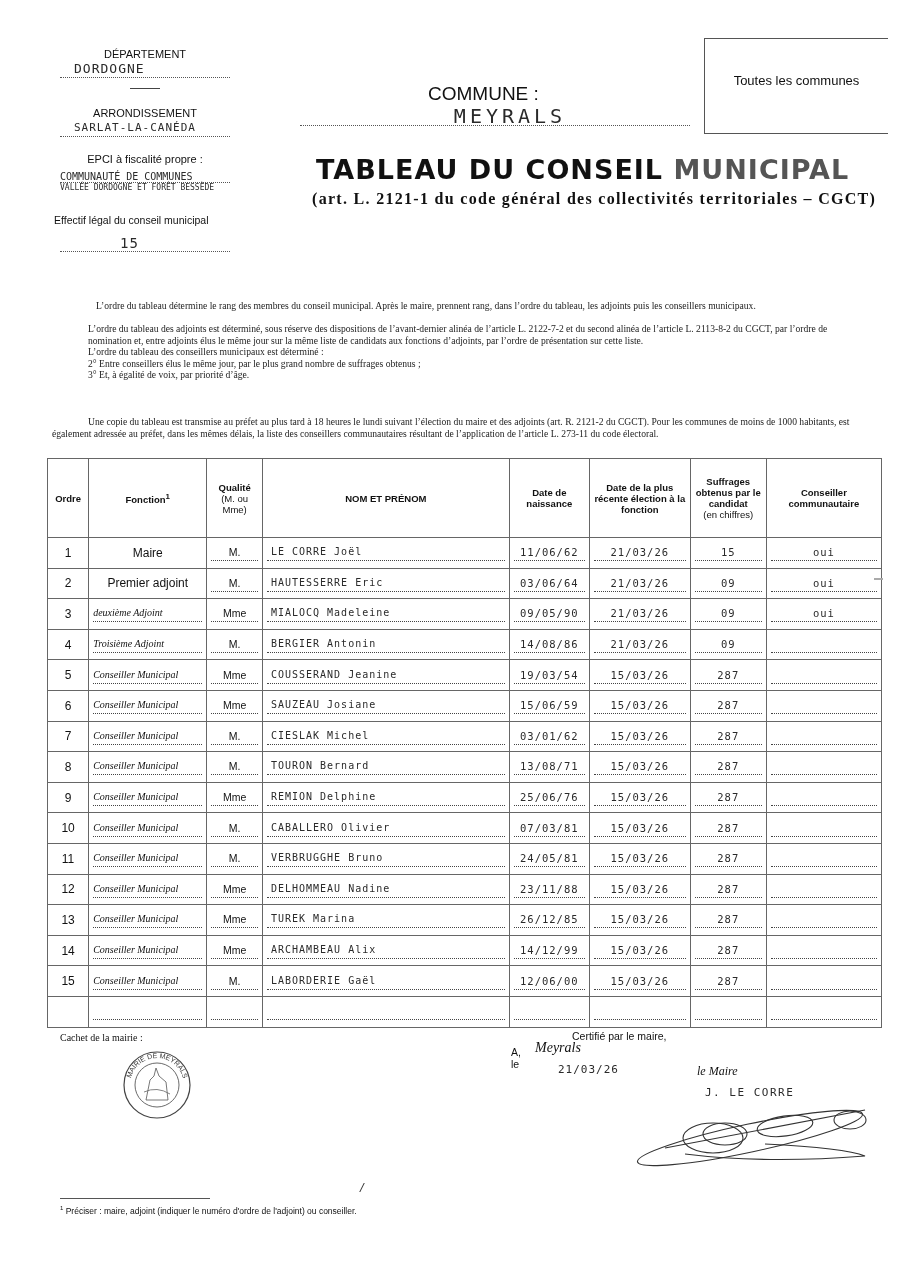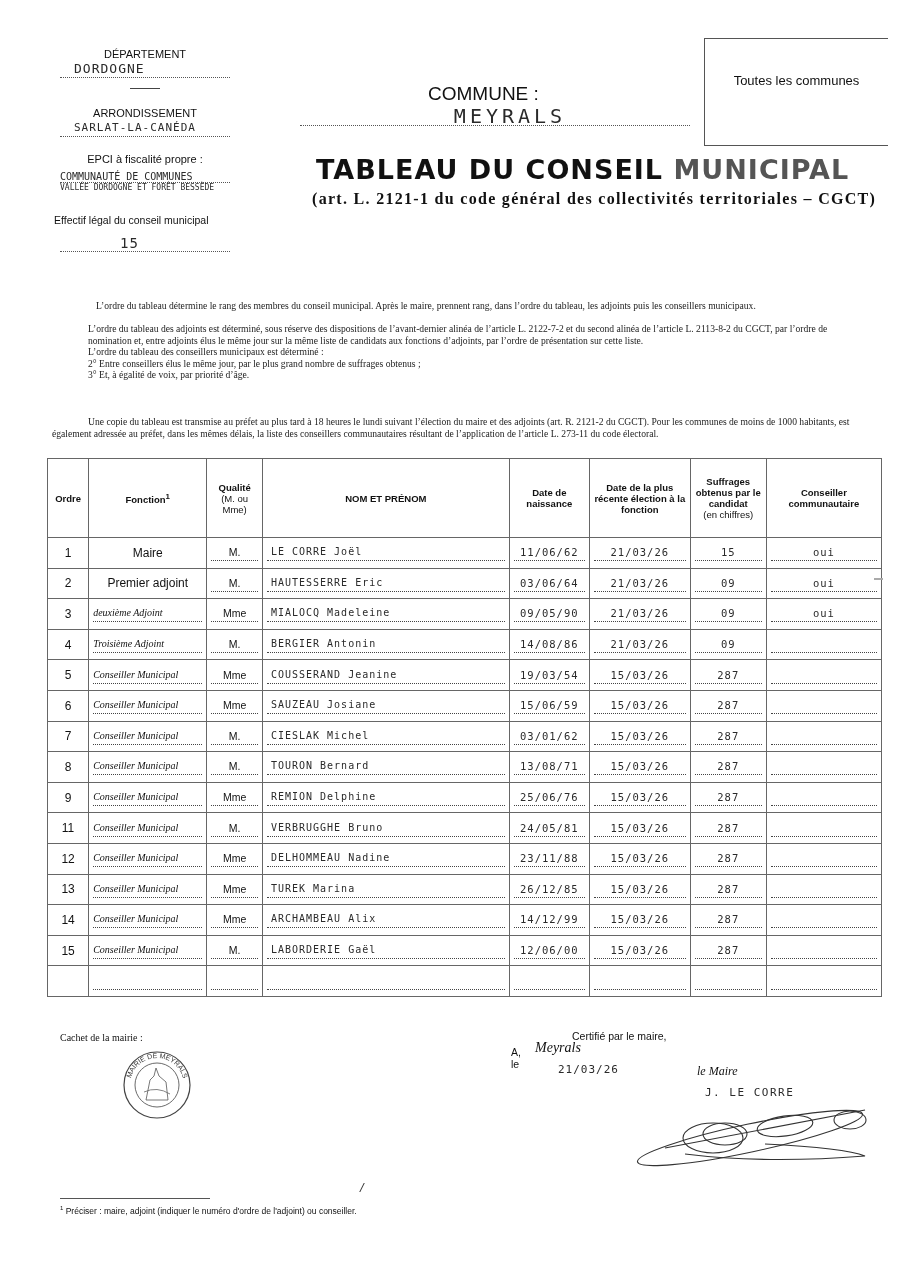--- a/index.html
+++ b/index.html
@@ -10,21 +10,21 @@
   
   #hdr-left { left: 60px; top: 48px; width: 190px; }
   .hl-label { font-size: 11px; text-align: center; width: 170px; }
   .hl-value { font-size: 13px; border-bottom: 1px dotted #555; width: 170px; text-align: left; padding-left: 14px; box-sizing: border-box; height: 18px; line-height: 18px; }
   .hl-sep { width: 30px; height: 1px; background: #444; margin: 10px auto 18px 70px; }
 
   
   #commune-label { left: 428px; top: 83px; font-size: 19px; }
   #commune-value { left: 300px; top: 104px; width: 390px; height: 22px; border-bottom: 1px dotted #555; font-size: 20px; text-align: center; padding-left: 30px; box-sizing: border-box; letter-spacing: 4px; }
 
-  #box-communes { left: 704px; top: 38px; width: 184px; height: 108px; border: 1px solid #555; border-right: none; box-sizing: border-box; font-size: 13px; text-align: center; padding-top: 34px; }
+  #box-communes { left: 704px; top: 38px; width: 184px; height: 96px; border: 1px solid #555; border-right: none; box-sizing: border-box; font-size: 13px; text-align: center; padding-top: 34px; }
 
   #title { left: 300px; top: 154px; font-size: 27px; font-weight: bold; letter-spacing: 1px; font-family: "DejaVu Sans", sans-serif; margin-left: 16px; }
   #title .muni { color: #555; }
   #subtitle { left: 312px; top: 190px; font-size: 16px; font-weight: bold; letter-spacing: 1.3px; font-family: "Liberation Serif", serif; text-align: center; }
 
   
   .para { font-family: "Liberation Serif", serif; font-size: 9.6px; line-height: 11.5px; color: #222; }
   #p1 { left: 96px; top: 300px; }
   #p2 { left: 52px; top: 323px; width: 810px; }
   #p2 .ind { padding-left: 36px; }
@@ -317,20 +317,44 @@
           <span class="cellval hw-fn">Conseiller Municipal</span>
         </td>
         <td>
           <span class="cellval center">Mme</span>
         </td>
         <td>
           <span class="cellval name hand">REMION Delphine</span>
         </td>
         <td>
           <span class="cellval center hand">25/06/76</span>
+        </td>
+        <td>
+          <span class="cellval center hand">15/03/26</span>
+        </td>
+        <td>
+          <span class="cellval center hand">287</span>
+        </td>
+        <td>
+          <span class="cellval center hand"></span>
+        </td>
+      </tr>
+      <tr>
+        <td class="ordre">10</td>
+        <td>
+          <span class="cellval hw-fn">Conseiller Municipal</span>
+        </td>
+        <td>
+          <span class="cellval center">M.</span>
+        </td>
+        <td>
+          <span class="cellval name hand">CABALLERO Olivier</span>
+        </td>
+        <td>
+          <span class="cellval center hand">07/03/81</span>
         </td>
         <td>
           <span class="cellval center hand">15/03/26</span>
         </td>
         <td>
           <span class="cellval center hand">287</span>
         </td>
         <td>
           <span class="cellval center hand"></span>
         </td>

